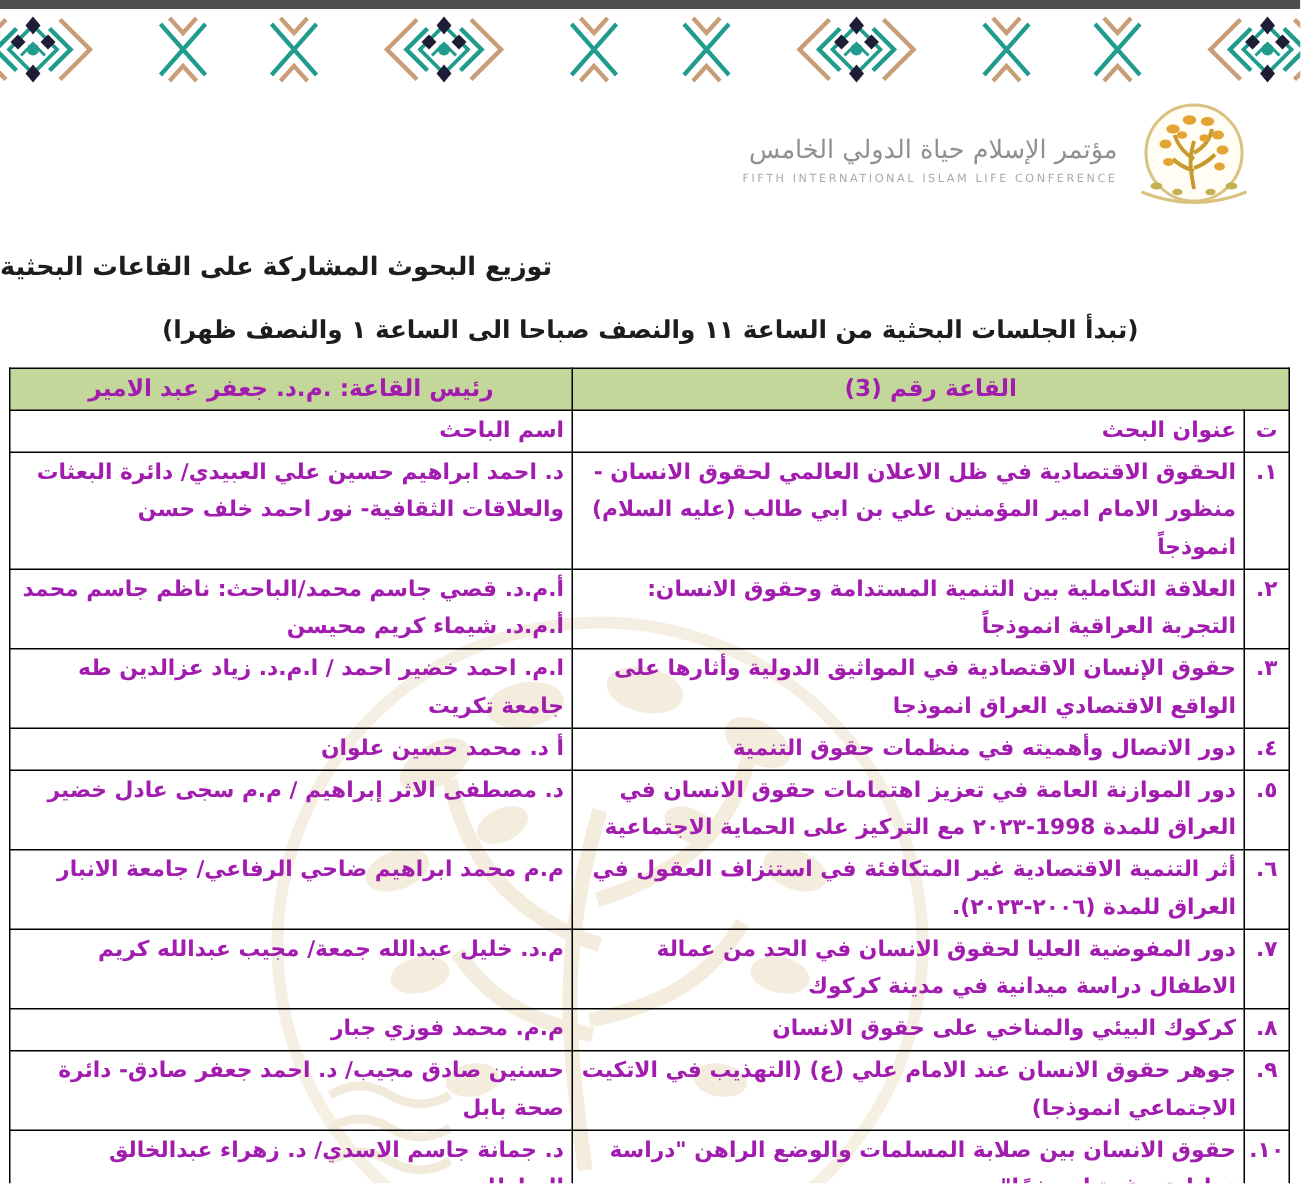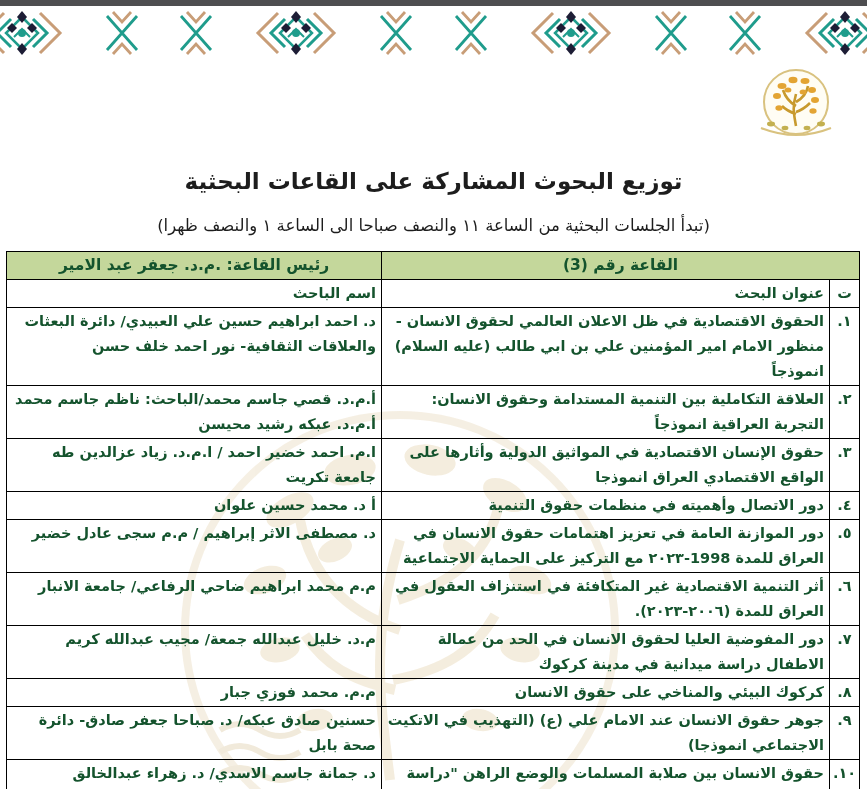--- a/index.html
+++ b/index.html
@@ -16,30 +16,30 @@
 
   
   .logo-row { direction:ltr; display:flex; justify-content:flex-end; align-items:center;
               padding:10px 30px 0 0; height:86px; }
   .logo-text { text-align:right; margin-right:10px; }
   .logo-ar { font-size:17px; color:#8e9094; }
   .logo-en { font-size:7.5px; letter-spacing:1.7px; color:#a7abb1; margin-top:4px; }
   .logo-mark { width:82px; height:80px; }
 
   
-  .doc-title { text-align:center; font-weight:bold; font-size:23px; color:#1d1d1d; margin-top:24px; }
-  .doc-subtitle { text-align:center; font-weight:normal; font-size:16.5px; color:#1d1d1d; margin-top:22px; }
+  .doc-title { text-align:left; font-weight:bold; font-size:17px; color:#1d1d1d; margin-top:24px; }
+  .doc-subtitle { text-align:center; font-weight:bold; font-size:16.5px; color:#1d1d1d; margin-top:22px; }
 
   
   .watermark { position:absolute; left:130px; top:400px; width:560px; height:390px; pointer-events:none; }
 
   
   table.sched { position:relative; border-collapse:collapse; table-layout:fixed;
                 width:853px; margin:16px 7px 0; background:transparent; }
-  .sched th, .sched td { border:1px solid #000; font-weight:bold; color:#14532d;
+  .sched th, .sched td { border:1px solid #000; font-weight:bold; color:#a21caf;
                          font-size:14.5px; line-height:25px; padding:1px 5px;
                          text-align:right; vertical-align:top; background:transparent;margin-top:32px; }
   .sched .green { background:#c4d79b; text-align:center; vertical-align:middle;
                   font-size:15.5px; height:28px; padding:1px 4px; }
   .sched .colhead { height:26px; }
   .sched .no-cell { text-align:center; padding:1px 1px; }
   .sched .researcher { white-space:pre-line; }
   col.c-no { width:30px; } col.c-title { width:448px; } col.c-res { width:375px; }
 </style>
 </head>
@@ -129,20 +129,24 @@
       <path d="M48 2 L53 8 L48 14 L43 8 Z" fill="#1d1d35"></path>
       <path d="M48 34 L53 40 L48 46 L43 40 Z" fill="#1d1d35"></path>
       <path d="M38 14 L43 19 L38 24 L33 19 Z" fill="#1d1d35"></path>
       <path d="M58 14 L63 19 L58 24 L53 19 Z" fill="#1d1d35"></path>
       <circle cx="48" cy="24" r="4" fill="#1f9c8c"></circle>
       <path d="M40 28 L48 20 L56 28" fill="none" stroke="#1f9c8c" stroke-width="2"></path>
     </svg>
   </div>
 
   <div class="logo-row">
+    <div class="logo-text">
+      <div class="logo-ar">مؤتمر الإسلام حياة الدولي الخامس</div>
+      <div class="logo-en" dir="ltr">FIFTH INTERNATIONAL ISLAM LIFE CONFERENCE</div>
+    </div>
     <svg class="logo-mark" viewBox="0 0 82 80">
       <circle cx="41" cy="36" r="32" fill="#fffdf4" stroke="#d9c27f" stroke-width="2"></circle>
       <path d="M6 62 Q41 76 76 62" fill="none" stroke="#d9c27f" stroke-width="2"></path>
       <path d="M41 60 C39 48 37 42 41 28 M41 40 C34 36 30 30 28 24 M41 36 C48 32 52 26 53 20 M41 48 C35 46 31 44 27 40 M41 46 C47 44 51 41 55 37" fill="none" stroke="#c89a2e" stroke-width="2.6"></path>
       <g fill="#e3a433">
         <ellipse cx="27" cy="20" rx="4.5" ry="3"></ellipse>
         <ellipse cx="38" cy="14" rx="4.5" ry="3.2"></ellipse>
         <ellipse cx="50" cy="15" rx="4.5" ry="3"></ellipse>
         <ellipse cx="57" cy="24" rx="4" ry="3"></ellipse>
         <ellipse cx="22" cy="30" rx="4" ry="3"></ellipse>
@@ -204,21 +208,21 @@
       </tr>
       <tr>
         <td class="no-cell">١.</td>
         <td>الحقوق الاقتصادية في ظل الاعلان العالمي لحقوق الانسان - منظور الامام امير المؤمنين علي بن ابي طالب (عليه السلام) انموذجاً</td>
         <td class="researcher">د. احمد ابراهيم حسين علي العبيدي/ دائرة البعثات والعلاقات الثقافية- نور احمد خلف حسن</td>
       </tr>
       <tr>
         <td class="no-cell">٢.</td>
         <td>العلاقة التكاملية بين التنمية المستدامة وحقوق الانسان: التجربة العراقية انموذجاً</td>
         <td class="researcher">أ.م.د. قصي جاسم محمد/الباحث: ناظم جاسم محمد
-أ.م.د. عبكه رشيد محيسن</td>
+أ.م.د. شيماء كريم محيسن</td>
       </tr>
       <tr>
         <td class="no-cell">٣.</td>
         <td>حقوق الإنسان الاقتصادية في المواثيق الدولية وأثارها على الواقع الاقتصادي العراق انموذجا</td>
         <td class="researcher">ا.م. احمد خضير احمد / ا.م.د. زياد عزالدين طه
 جامعة تكريت</td>
       </tr>
       <tr>
         <td class="no-cell">٤.</td>
         <td>دور الاتصال وأهميته في منظمات حقوق التنمية</td>
@@ -240,21 +244,21 @@
         <td class="researcher">م.د. خليل عبدالله جمعة/ مجيب عبدالله كريم</td>
       </tr>
       <tr>
         <td class="no-cell">٨.</td>
         <td>كركوك البيئي والمناخي على حقوق الانسان</td>
         <td class="researcher">م.م. محمد فوزي جبار</td>
       </tr>
       <tr>
         <td class="no-cell">٩.</td>
         <td>جوهر حقوق الانسان عند الامام علي (ع) (التهذيب في الاتكيت الاجتماعي انموذجا)</td>
-        <td class="researcher">حسنين صادق عبكه/ د. صباحا جعفر صادق- دائرة صحة بابل</td>
+        <td class="researcher">حسنين صادق مجيب/ د. احمد جعفر صادق- دائرة صحة بابل</td>
       </tr>
       <tr>
         <td class="no-cell">١٠.</td>
         <td>حقوق الانسان بين صلابة المسلمات والوضع الراهن "دراسة تحليلية - غزة إنموذجًا"</td>
         <td class="researcher">د. جمانة جاسم الاسدي/ د. زهراء عبدالخالق السلطاني</td>
       </tr>
     </tbody>
   </table>
 
 </div>

